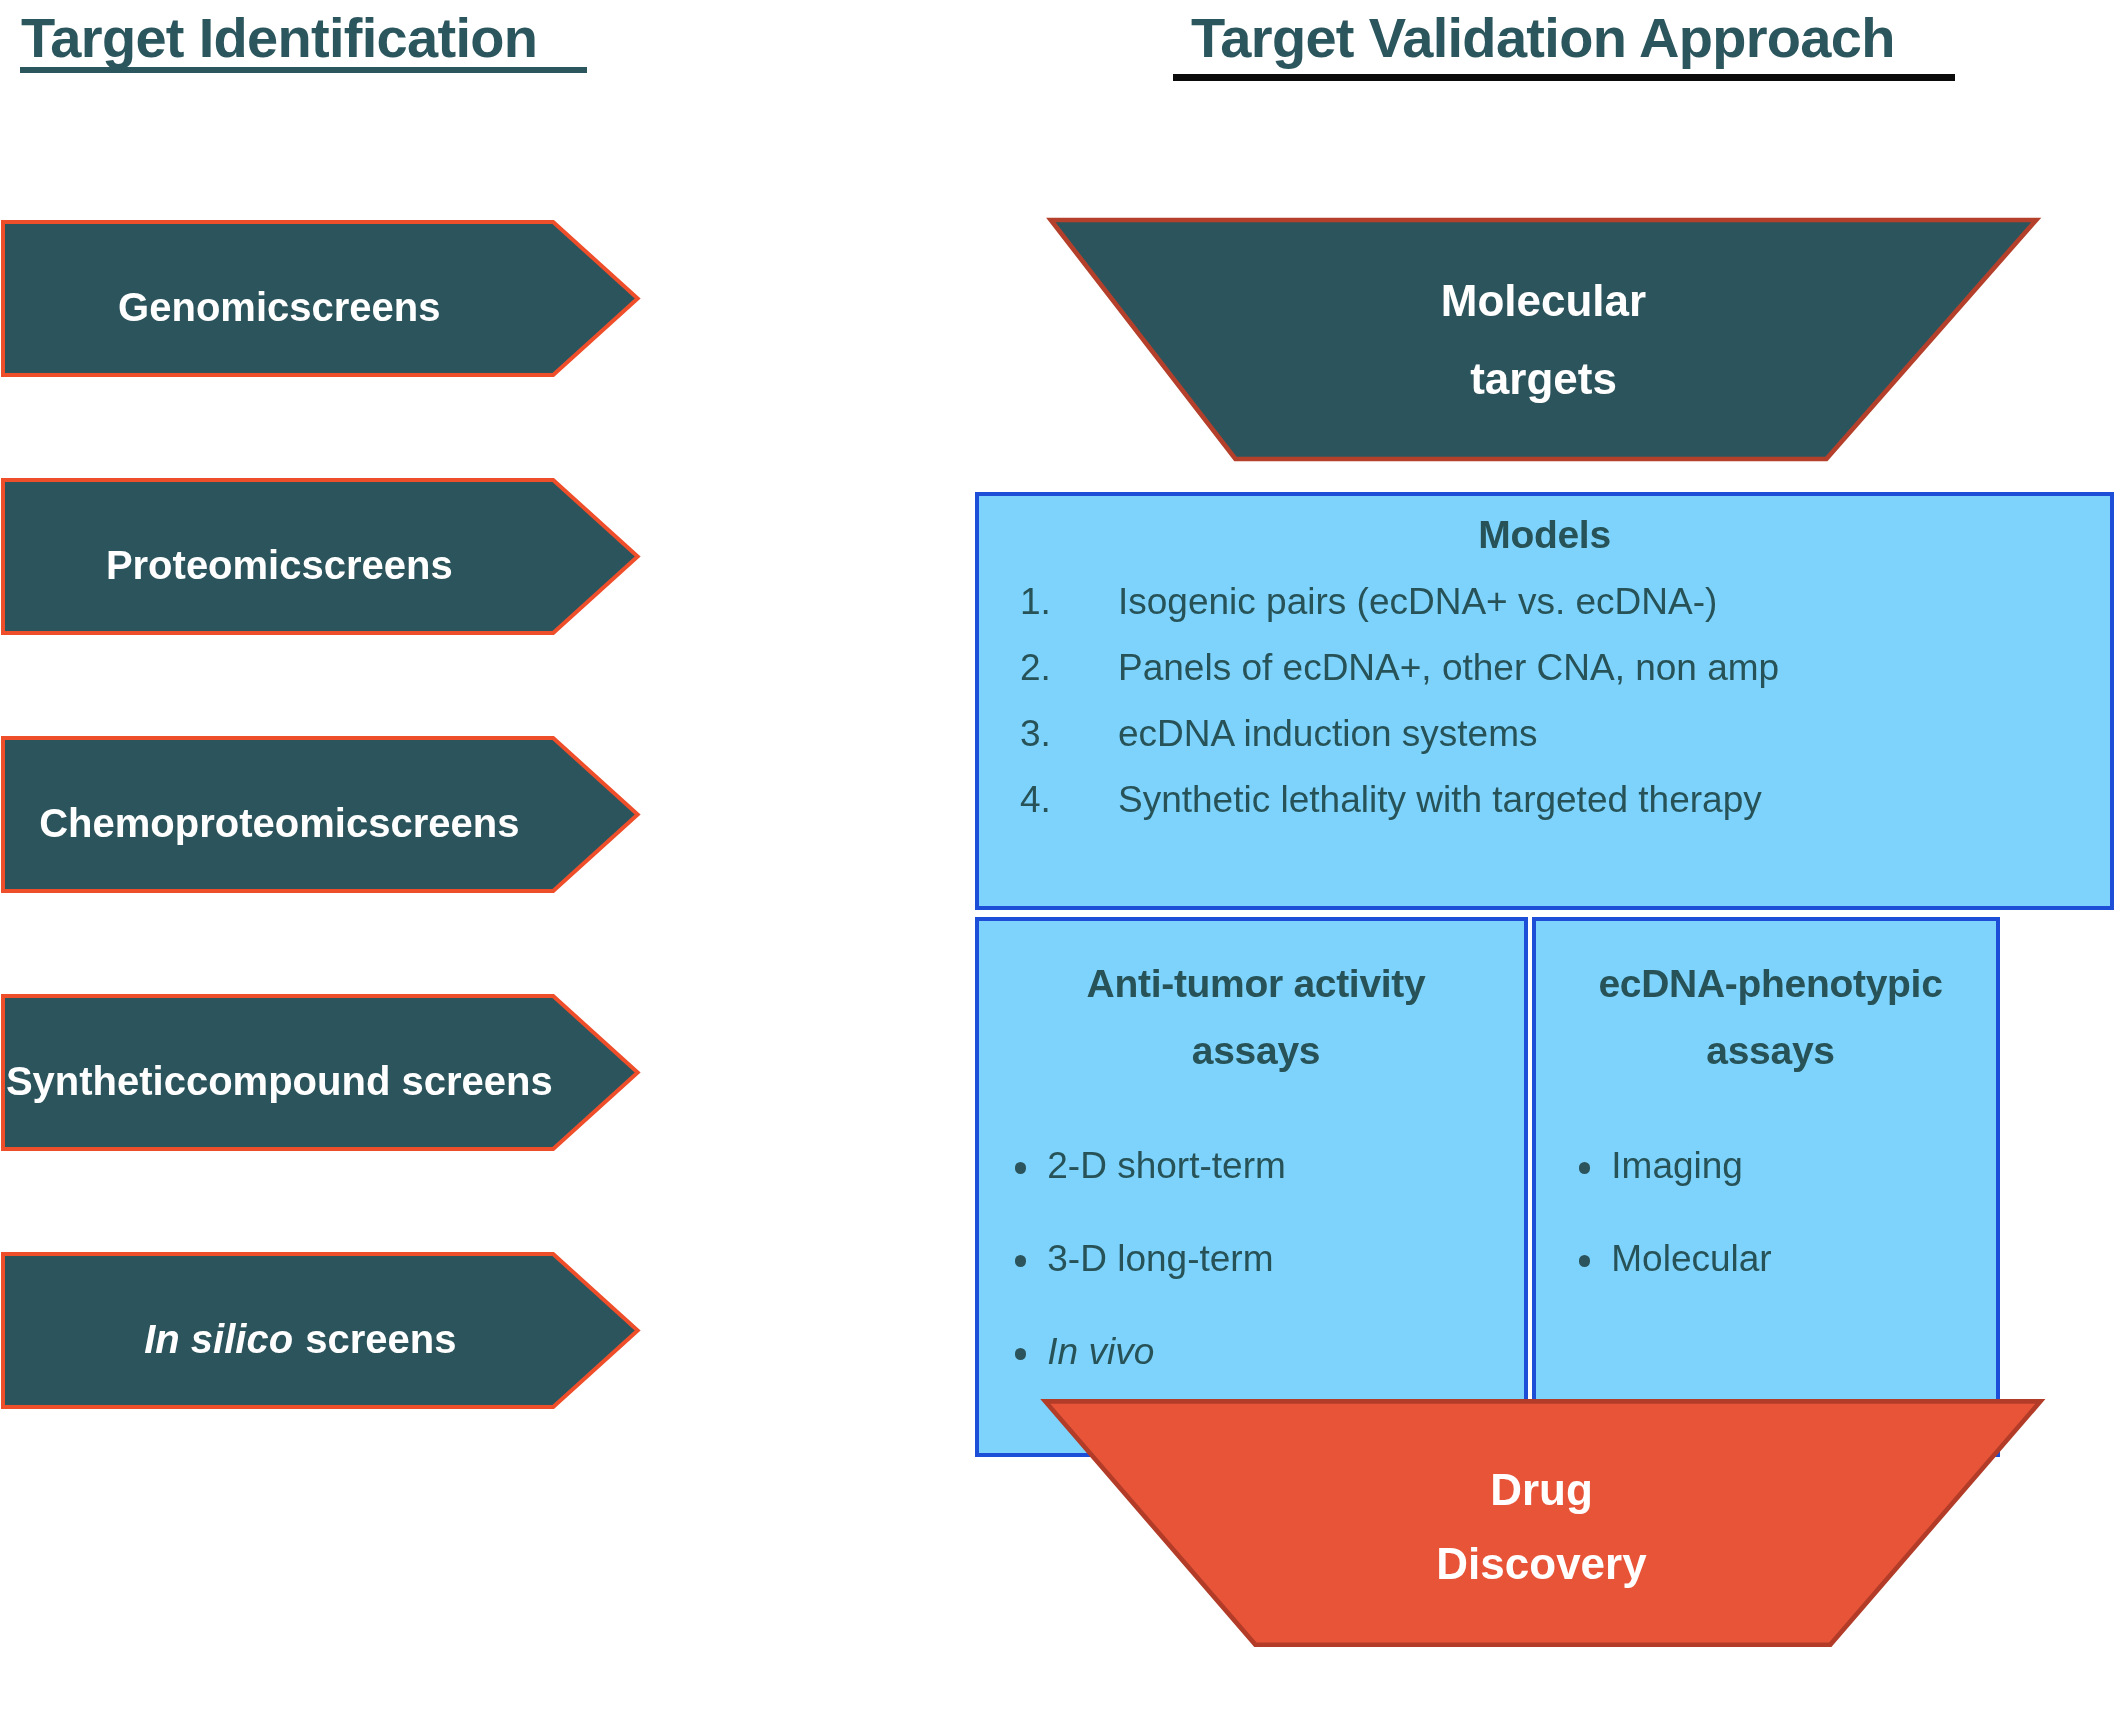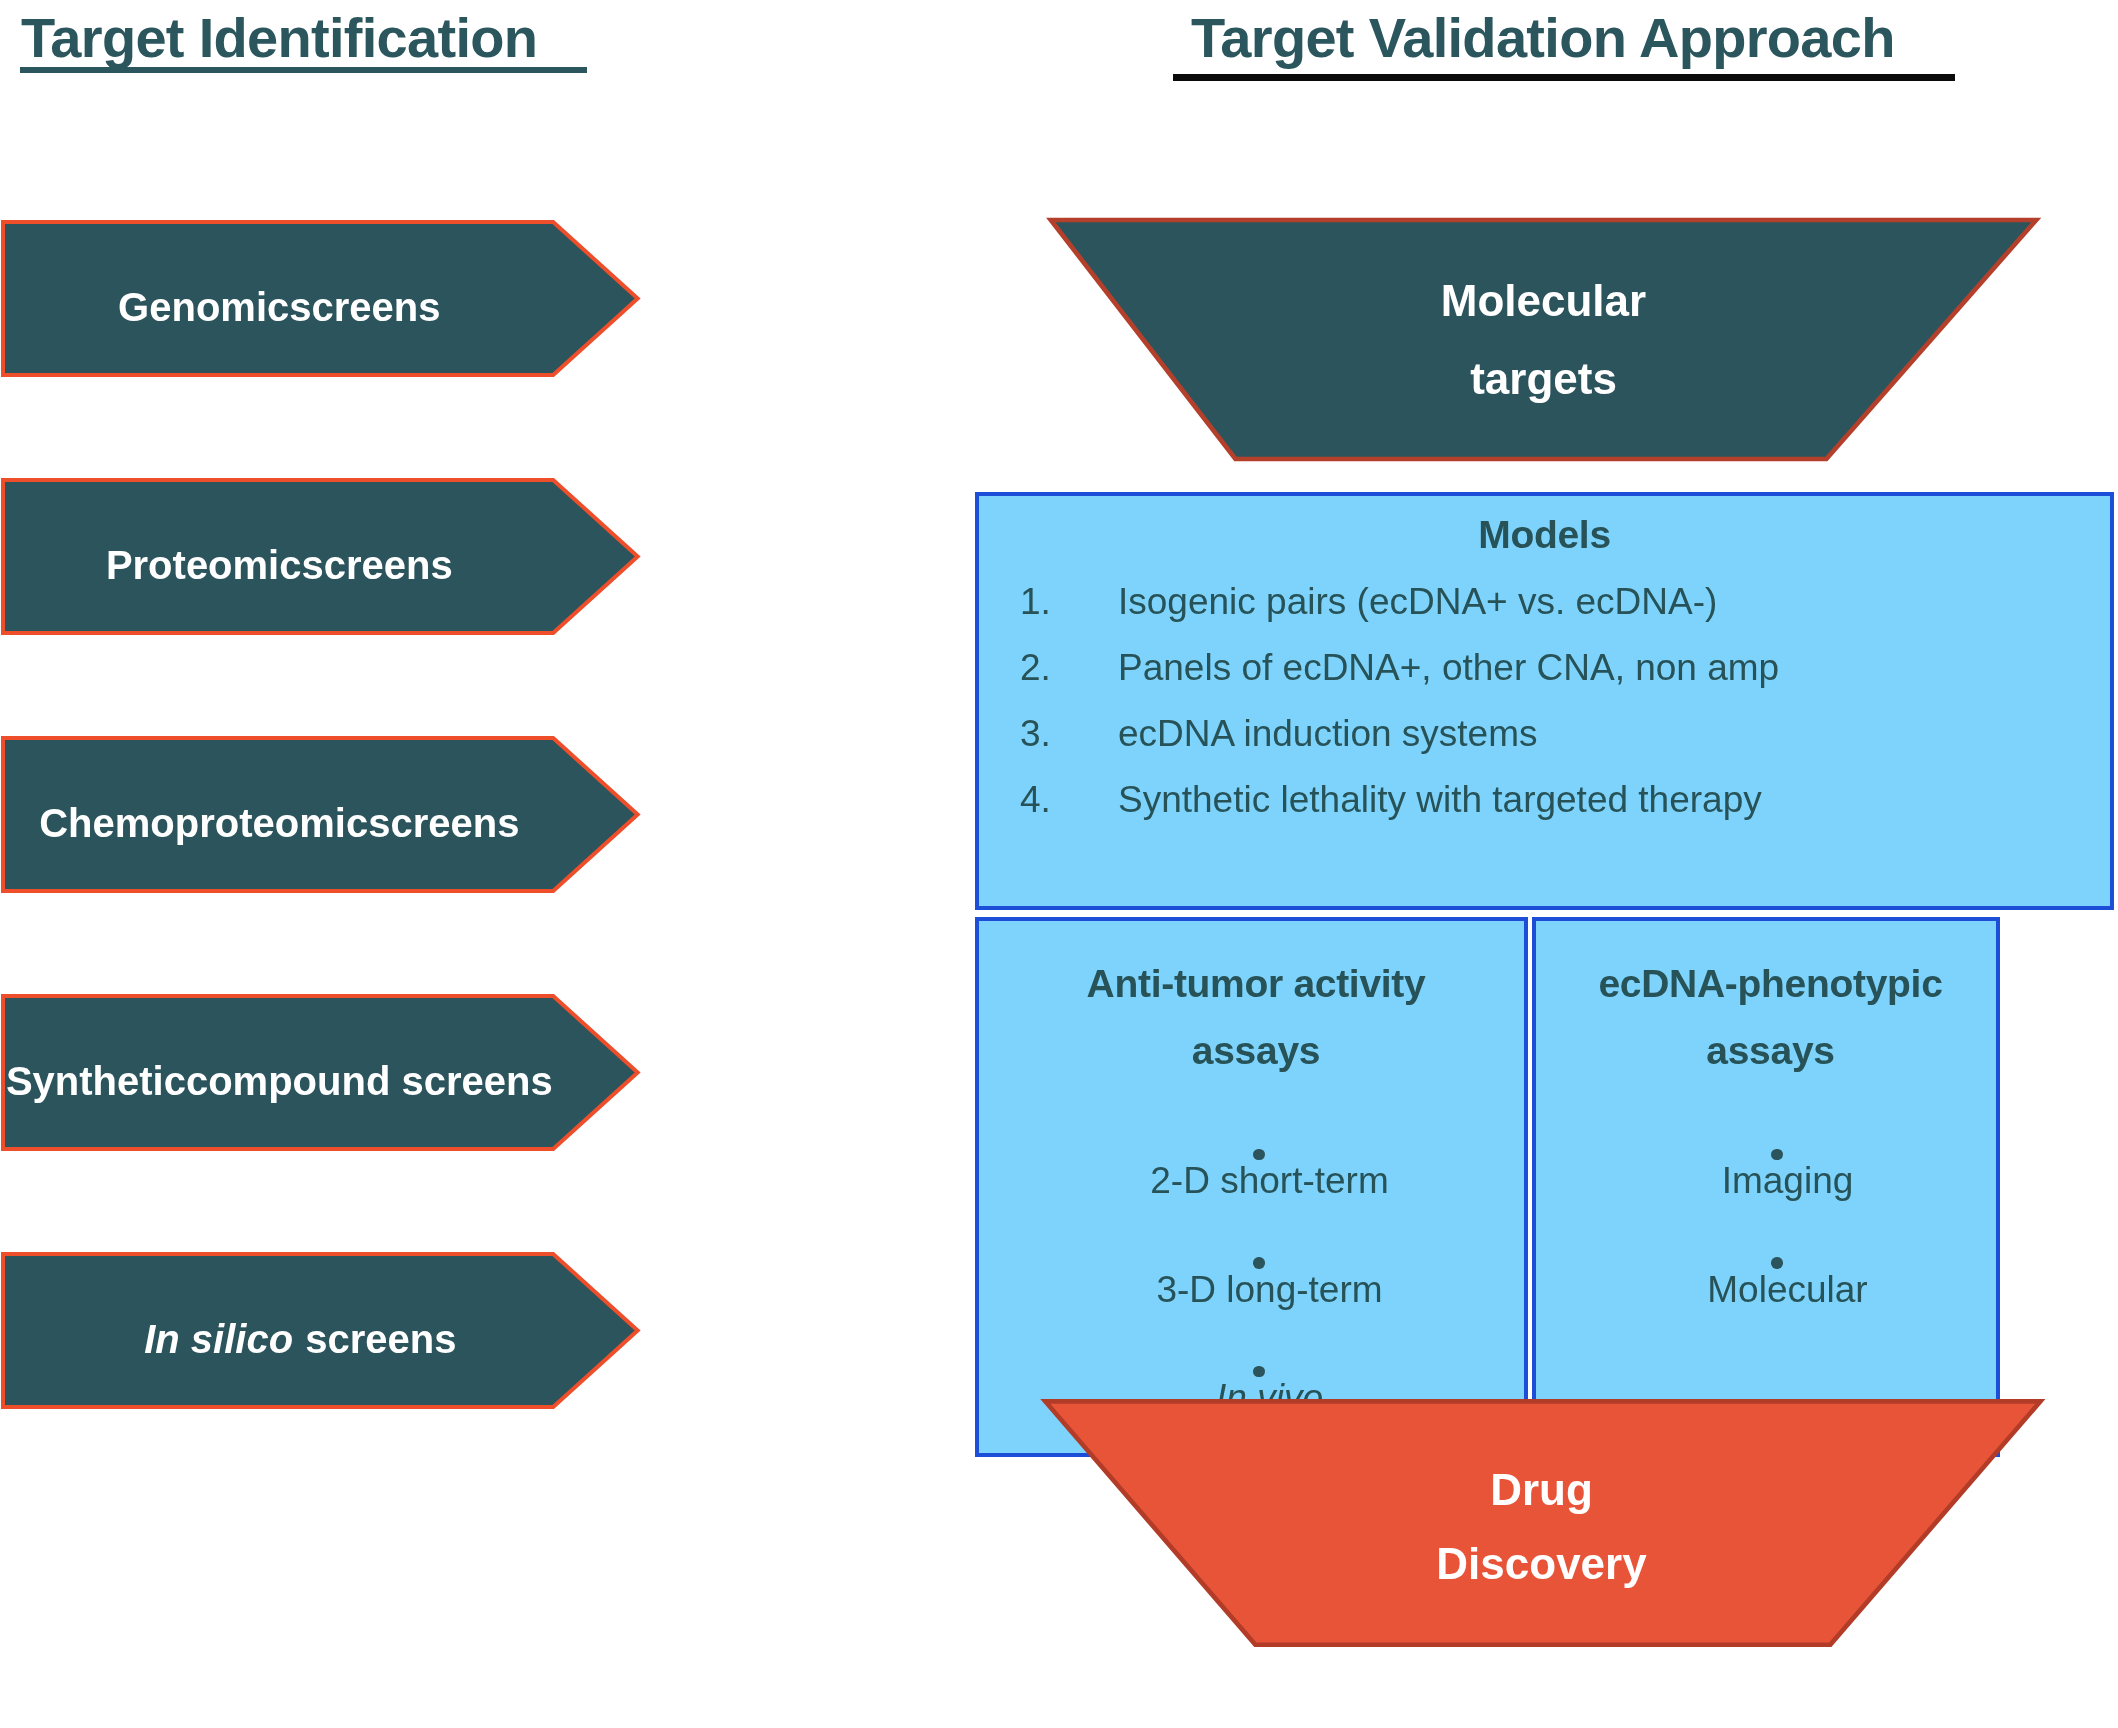--- a/index.html
+++ b/index.html
@@ -54,21 +54,21 @@
   .models-list{margin:12px 0 0 0;padding:0;list-style:none;font-size:37px;}
   .models-list li{display:flex;align-items:center;height:66px;}
   .models-list .num{flex:none;width:98px;padding-left:41px;}
 
   #assay-left{left:975px;top:917px;width:553px;height:540px;}
   #assay-right{left:1532px;top:917px;width:468px;height:540px;}
   .assay-heading{margin-top:29px;font-weight:700;font-size:39px;line-height:67px;text-align:center;letter-spacing:-0.3px;margin-left:9px;}
   .bullets{margin:61px 0 0 0;padding:0;list-style:none;font-size:37px;}
   #assay-left .bullets{margin-left:36px;}
   #assay-right .bullets{margin-left:43px;}
-  .bullets li{display:flex;align-items:center;margin-bottom:51px;flex-direction:column;}
+  .bullets li{display:flex;align-items:center;margin-bottom:51px;}
   .dot{flex:none;width:11.3px;height:11.3px;border-radius:50%;background:#2C545C;margin-right:21px;margin-top:4px;}
 </style>
 </head>
 <body>
 
 <div class="canvas">
 
   <div class="title" id="title-left">Target Identification</div>
   <div class="rule" id="rule-left"></div>
 

